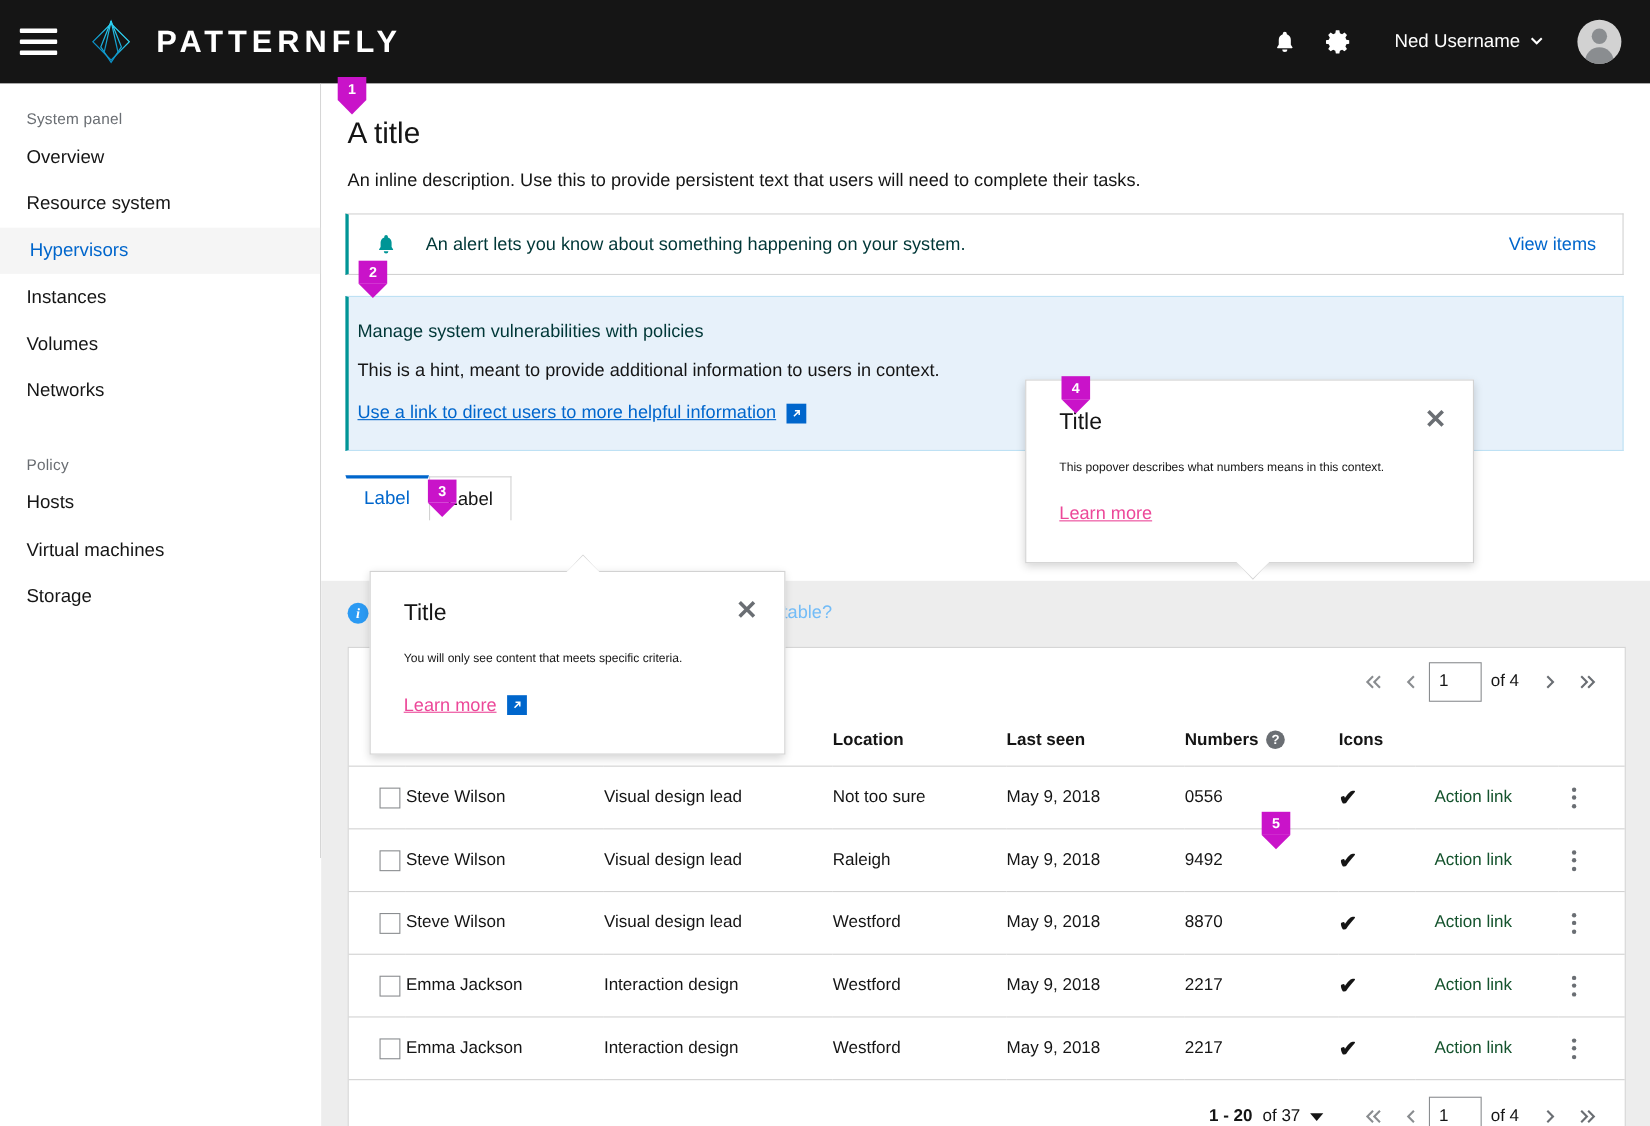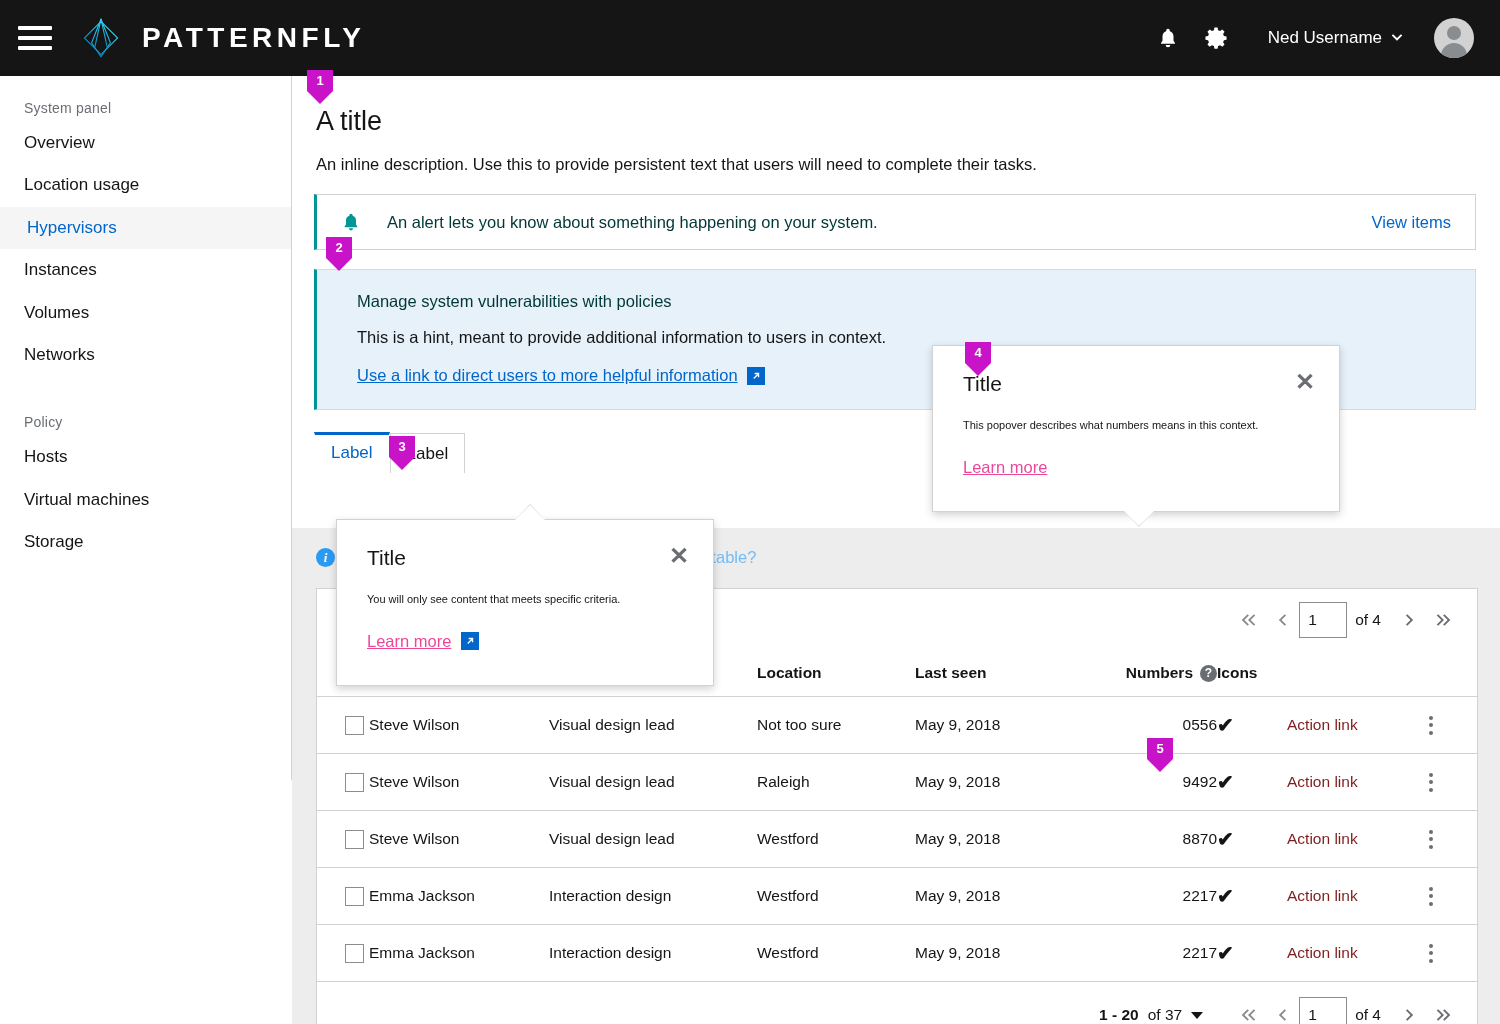--- a/index.html
+++ b/index.html
@@ -99,21 +99,21 @@
   .alert-text { margin-left: 26px; font-size: 16.5px; color: #003737; }
   .alert-action {
     margin-left: auto; margin-right: 24px; color: #06c;
     font-size: 16.5px; cursor: pointer;
   }
 
   
   .hint {
     margin: 19px 24px 0 22px;
     background: #e7f1fa; border: 1px solid #bee1f4; border-left: 3px solid #009596;
-    padding: 22px 24px 24px 40px;
+    padding: 22px 24px 24px 8px;
   }
   .hint-title { font-size: 16.5px; color: #003737; }
   .hint-body { font-size: 16.5px; color: #151515; margin-top: 17px; }
   .hint-link {
     margin-top: 19px; font-size: 16.5px; color: #06c;
     text-decoration: underline; display: inline-flex; align-items: center; gap: 9px;
     cursor: pointer;
   }
   .ext-box {
     width: 18px; height: 18px; background: #06c; display: inline-flex;
@@ -202,35 +202,35 @@
   tbody td {
     font-size: 15.5px; color: #151515; padding: 14px 0;
     border-bottom: 1px solid #d2d2d2; vertical-align: middle;
   }
   tbody tr:last-child td { border-bottom: 1px solid #d2d2d2; }
   .col-chk  { width: 52px;  padding-left: 28px !important; }
   .col-name { width: 180px; }
   .col-role { width: 208px; }
   .col-loc  { width: 158px; }
   .col-seen { width: 162px; }
-  .col-num  { width: 140px; text-align: right; }
+  .col-num  { width: 140px; }
   .col-icon { width: 70px; }
   .col-act  { width: 130px; }
   .col-kbb  { width: 60px; }
   .chk {
     width: 19px; height: 19px; border: 1px solid #8a8d90; background: #fff;
     display: inline-block; cursor: pointer; vertical-align: middle;
   }
   .help-circle {
     width: 17px; height: 17px; border-radius: 50%; background: #6a6e73;
     color: #fff; font-size: 12px; font-weight: bold; display: inline-flex;
     align-items: center; justify-content: center; margin-left: 7px;
     vertical-align: middle; cursor: pointer;
   }
-  .action-link { color: #7f1d1d; cursor: pointer; }
+  .action-link { color: #14532d; cursor: pointer; margin-left: 17px; }
   .check-mark { font-size: 20px; color: #151515; font-weight: bold; }
   .table-footer {
     height: 66px; display: flex; align-items: center; padding: 0 16px 0 20px;
   }
 
   
   .popover {
     position: absolute; background: #fff; border: 1px solid #d2d2d2;
     box-shadow: 0 3px 8px rgba(3,3,3,0.18); z-index: 40;
   }
@@ -335,21 +335,21 @@
           <path d="M2 5 L8 11 L14 5 L12.5 3.6 L8 8 L3.5 3.6 Z"></path>
         </svg>
       </div>
       <div class="avatar"></div>
     </div>
   </header>
 
   <nav class="sidebar">
     <div class="nav-section-title">System panel</div>
     <div class="nav-item">Overview</div>
-    <div class="nav-item">Location usage</div>
+    <div class="nav-item">Resource system</div>
     <div class="nav-item active">Hypervisors</div>
     <div class="nav-item">Instances</div>
     <div class="nav-item">Volumes</div>
     <div class="nav-item">Networks</div>
     <div class="nav-gap"></div>
     <div class="nav-section-title">Policy</div>
     <div class="nav-item">Hosts</div>
     <div class="nav-item">Virtual machines</div>
     <div class="nav-item">Storage</div>
   </nav>

